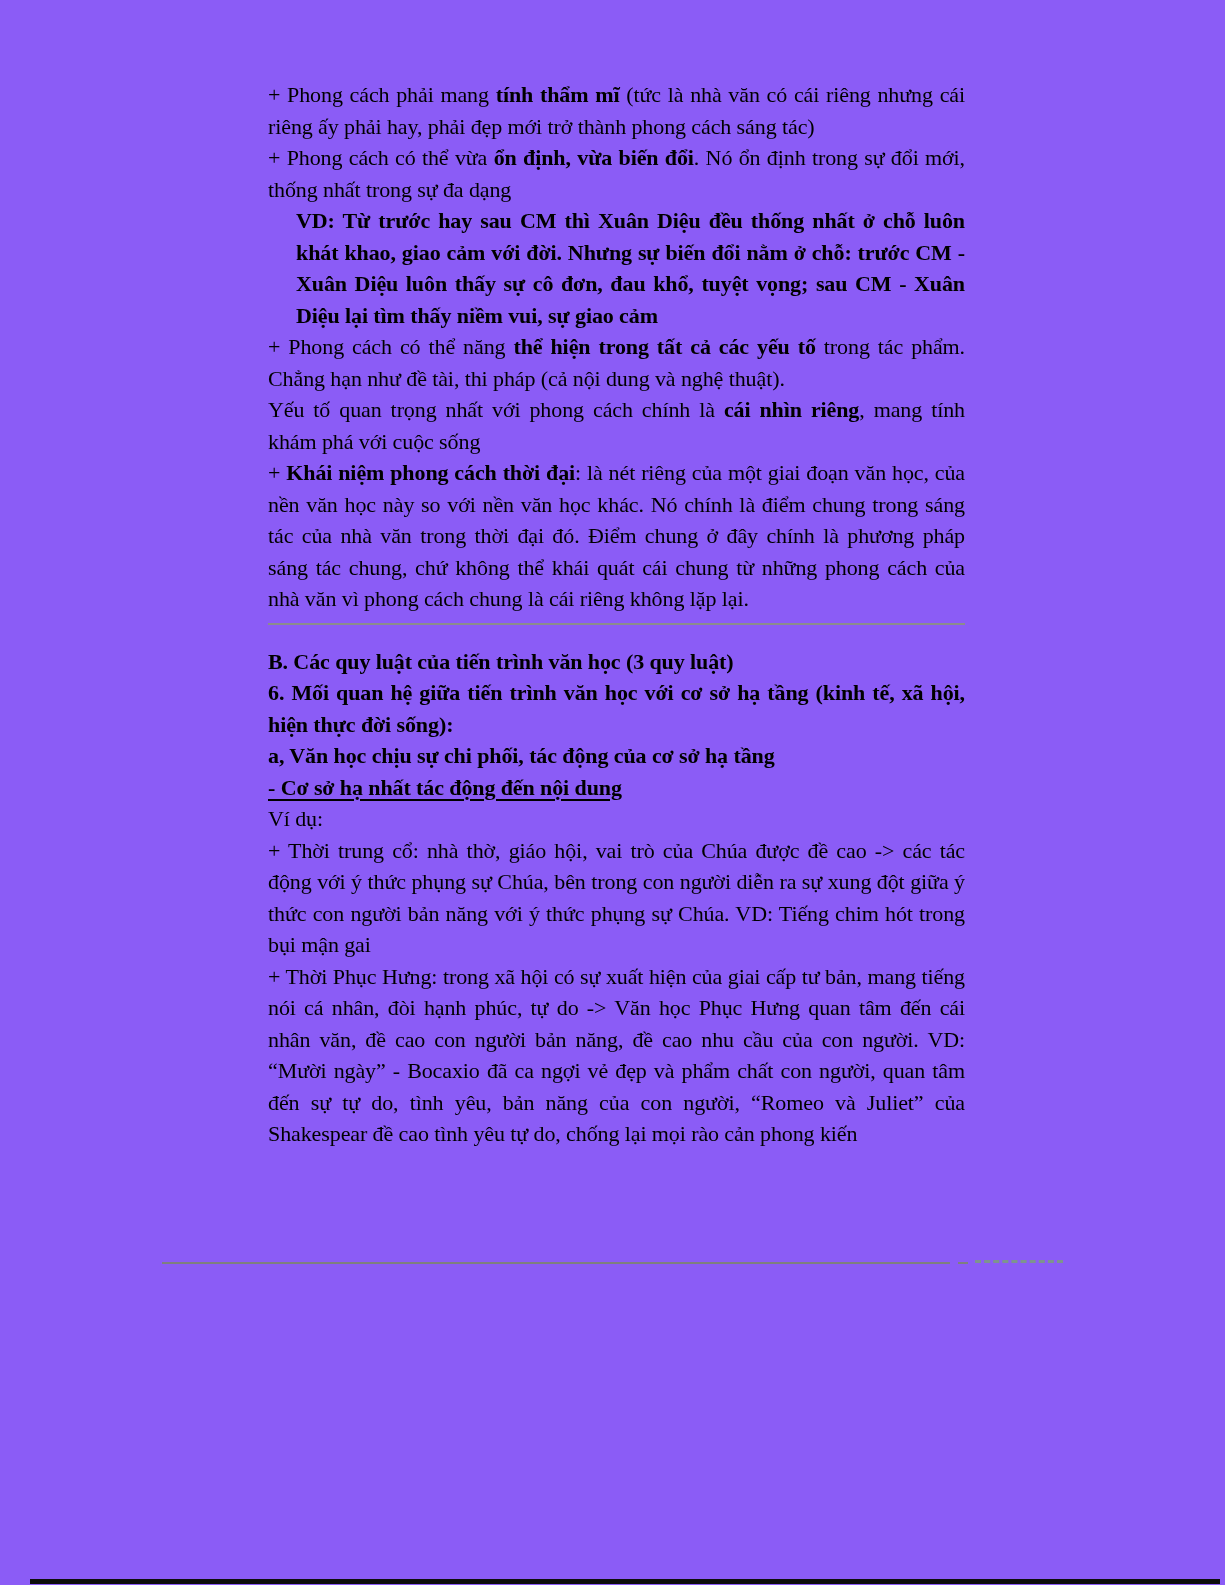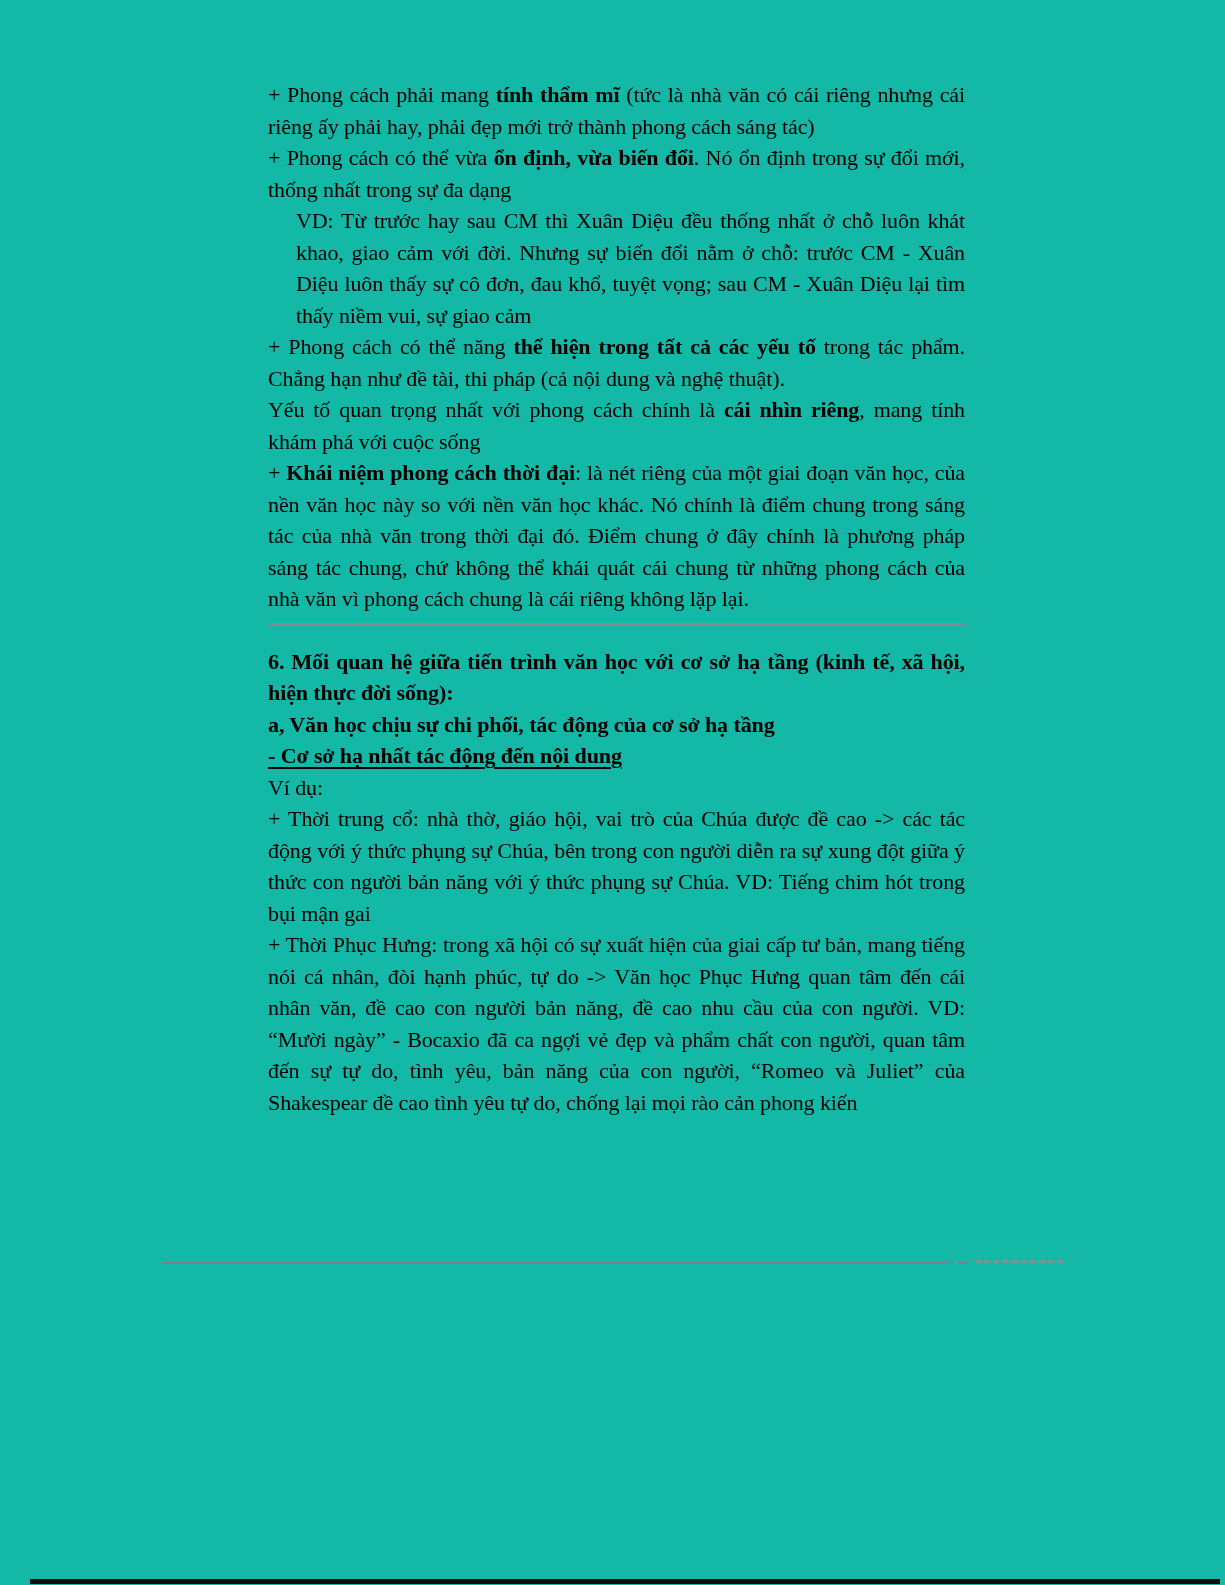--- a/index.html
+++ b/index.html
@@ -8,38 +8,39 @@
     background: #ffffff;
     width: 1225px;
     height: 1585px;
     overflow: hidden;
     font-family: "Liberation Serif", "DejaVu Serif", serif;
   }
   .page {
     position: relative;
     width: 1225px;
     height: 1585px;
-    background: #14b8a6;
+    background: #8b5cf6;
   }
   .doc-column {
     position: absolute;
     left: 268px;
     top: 79px;
     width: 697px;
     color: #000000;
     font-size: 22px;
     line-height: 31.5px;
     letter-spacing: -0.1px;
   }
   .para {
     margin: 0;
     text-align: justify;
   }
   .para.indent {
     padding-left: 28px;
+    font-weight: bold;
   }
   .para b { font-weight: bold; }
   .para u {
     text-decoration: underline;
     text-decoration-thickness: 2px;
     text-underline-offset: 4px;
   }
   .section-divider {
     border: none;
     border-top: 2px solid #8c8c8c;
@@ -93,20 +94,21 @@
     <p class="para indent"><span>VD: Từ trước hay sau CM thì Xuân Diệu đều thống nhất ở chỗ luôn khát khao, giao cảm với đời. Nhưng sự biến đổi nằm ở chỗ: trước CM - Xuân Diệu luôn thấy sự cô đơn, đau khổ, tuyệt vọng; sau CM - Xuân Diệu lại tìm thấy niềm vui, sự giao cảm</span></p>
 
     <p class="para"><span>+ Phong cách có thể năng </span><b>thể hiện trong tất cả các yếu tố</b><span> trong tác phẩm. Chẳng hạn như đề tài, thi pháp (cả nội dung và nghệ thuật).</span></p>
 
     <p class="para"><span>Yếu tố quan trọng nhất với phong cách chính là </span><b>cái nhìn riêng</b><span>, mang tính khám phá với cuộc sống</span></p>
 
     <p class="para"><span>+ </span><b>Khái niệm phong cách thời đại</b><span>: là nét riêng của một giai đoạn văn học, của nền văn học này so với nền văn học khác. Nó chính là điểm chung trong sáng tác của nhà văn trong thời đại đó. Điểm chung ở đây chính là phương pháp sáng tác chung, chứ không thể khái quát cái chung từ những phong cách của nhà văn vì phong cách chung là cái riêng không lặp lại.</span></p>
 
     <hr class="section-divider">
 
+    <p class="para"><b>B. Các quy luật của tiến trình văn học (3 quy luật)</b></p>
 
     <p class="para"><b>6. Mối quan hệ giữa tiến trình văn học với cơ sở hạ tầng (kinh tế, xã hội, hiện thực đời sống):</b></p>
 
     <p class="para"><b>a, Văn học chịu sự chi phối, tác động của cơ sở hạ tầng</b></p>
 
     <p class="para"><b><u>- Cơ sở hạ nhất tác động đến nội dung </u></b></p>
 
     <p class="para"><span>Ví dụ:</span></p>
 
     <p class="para"><span>+ Thời trung cổ: nhà thờ, giáo hội, vai trò của Chúa được đề cao -&gt; các tác động với ý thức phụng sự Chúa, bên trong con người diễn ra sự xung đột giữa ý thức con người bản năng với ý thức phụng sự Chúa. VD: Tiếng chim hót trong bụi mận gai</span></p>

